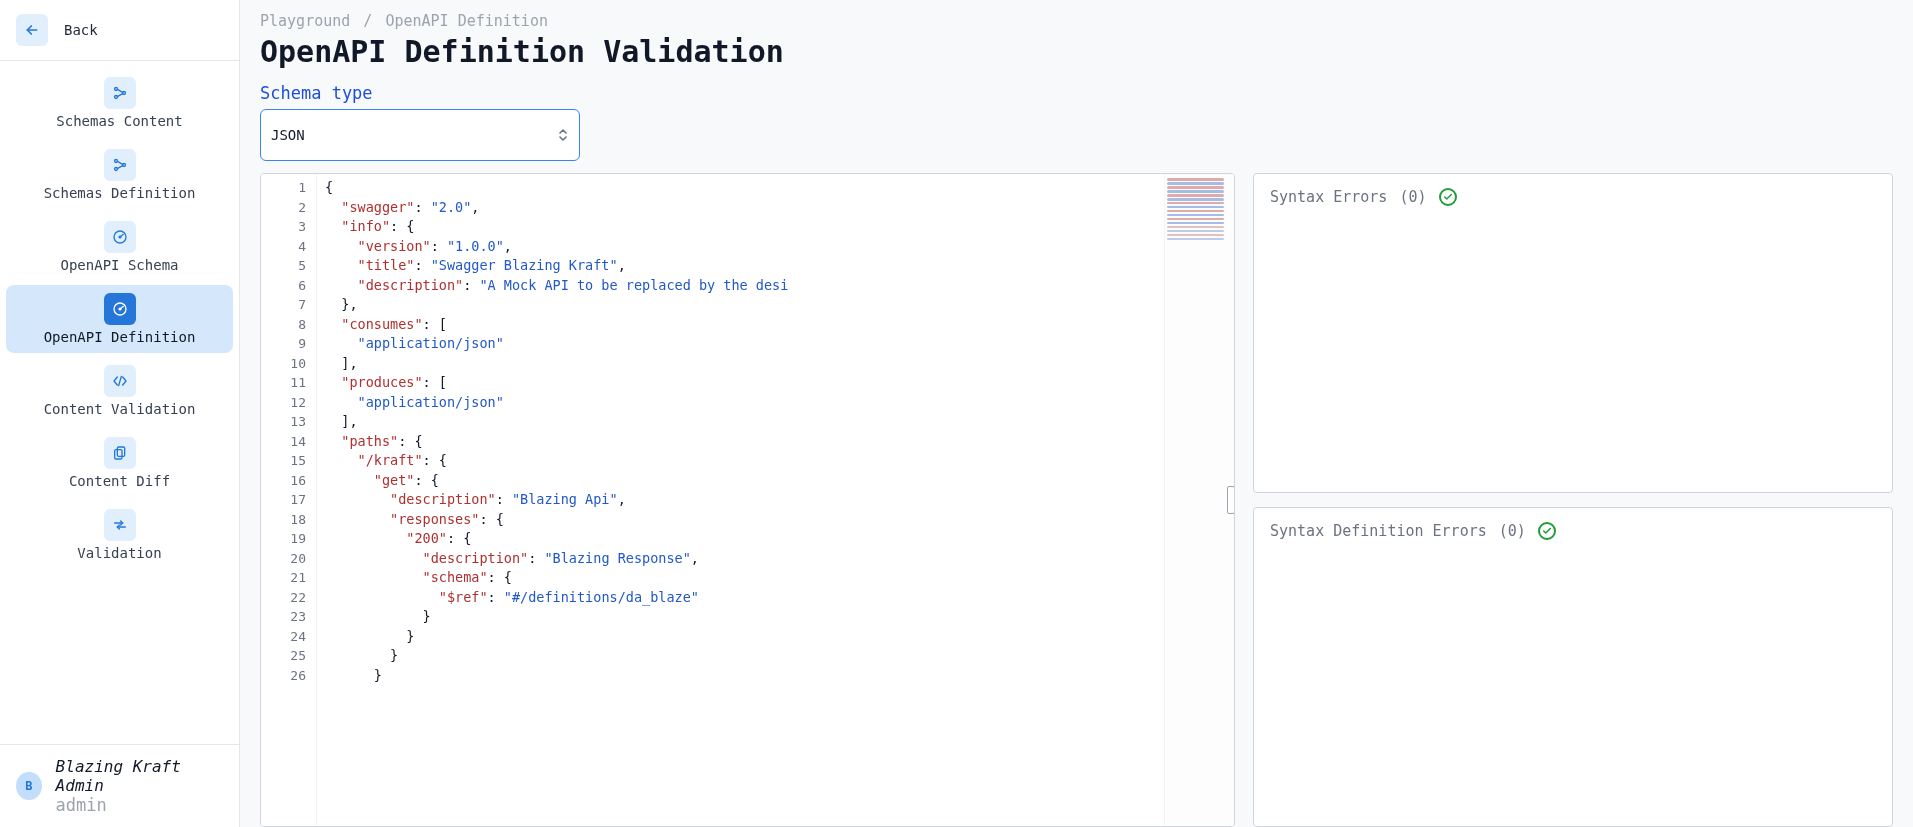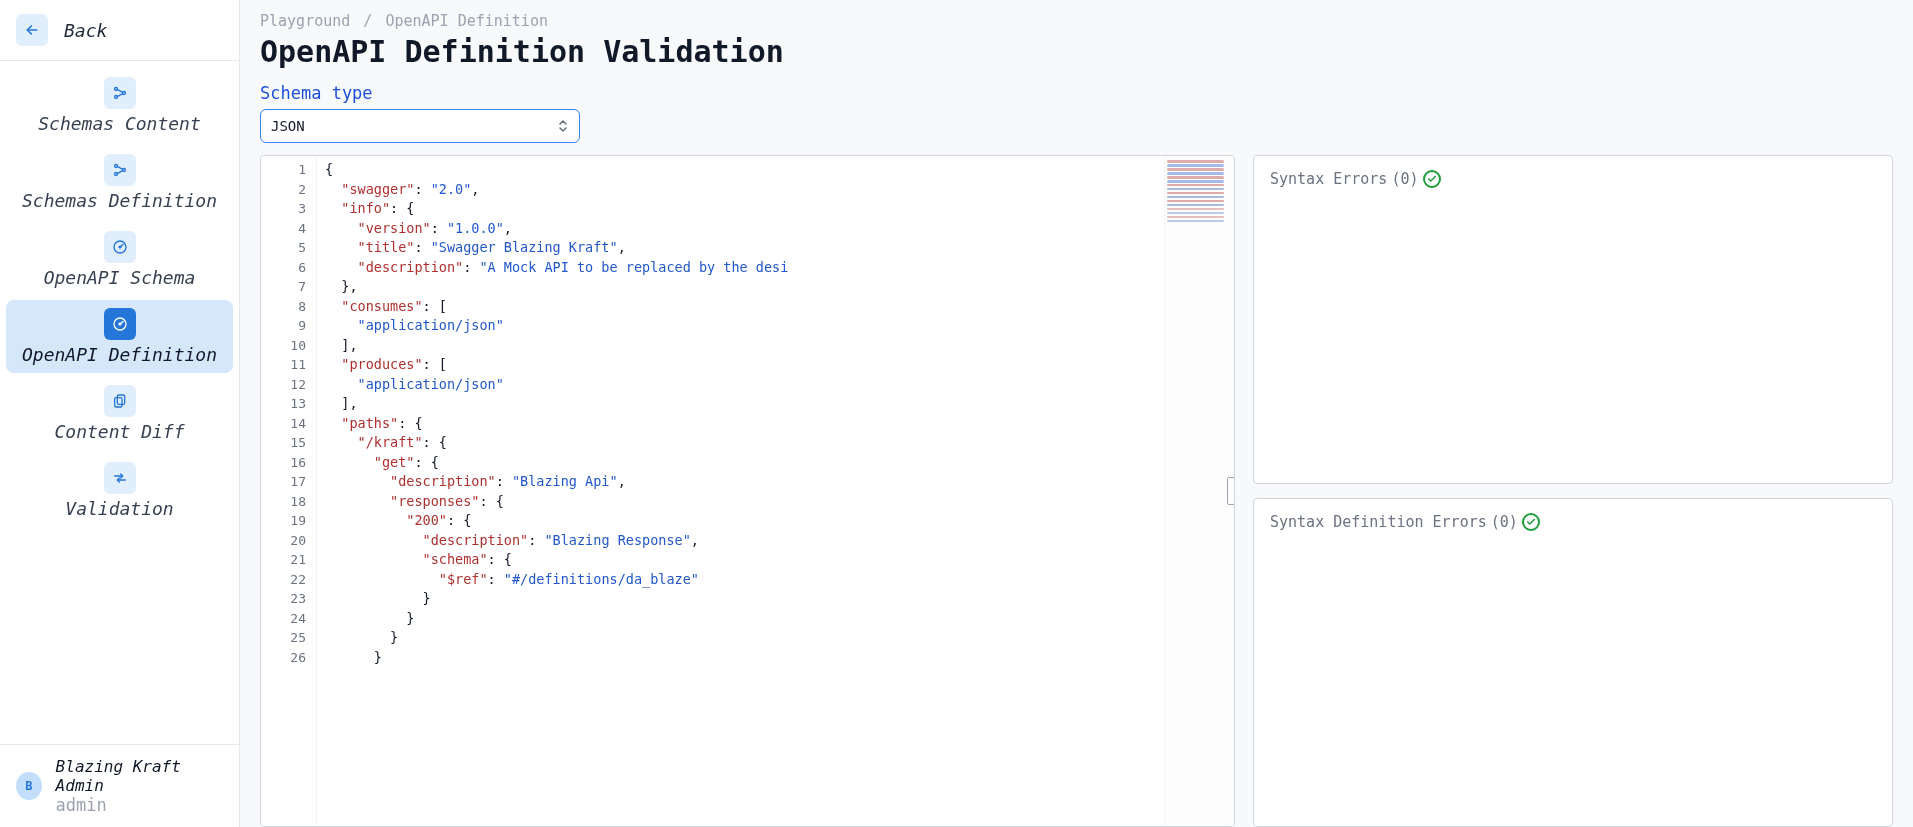--- a/index.html
+++ b/index.html
@@ -40,21 +40,21 @@
     display: flex; align-items: center; gap: 4px;
     padding: 8px 10px;
     border-radius: 8px;
     cursor: pointer;
     color: #374151;
     flex-direction: column;
   }
   .nav-item.active { background: #d4e7fb; color: #111827; }
   .nav-item .icon-box { background: #e1effc; }
   .nav-item.active .icon-box { background: #2476d9; color: #fff; }
-  .nav-label { font-size: 18px; font-style: italic; }
+  .nav-label { font-size: 14px; }
   .sidebar-footer {
     border-top: 1px solid #e5e7eb;
     padding: 12px 16px;
     display: flex; align-items: center; gap: 14px;
   }
   .avatar {
     width: 28px; height: 28px; border-radius: 50%;
     background: #c3defb; color: #2476d9;
     display: flex; align-items: center; justify-content: center;
     font-size: 12px; font-weight: 600;
@@ -77,21 +77,21 @@
     color: #111827;
     margin-bottom: 14px;
   }
   .field-label { font-size: 17px; color: #1d4ed8; margin-bottom: 6px; }
   .select-wrap {
     width: 320px;
     border: 1px solid #3b82f6;
     border-radius: 6px;
     background: #fff;
     display: flex; align-items: center;
-    padding: 8px 10px;
+    padding: 17px 10px;
     margin-bottom: 12px;
     cursor: pointer;
     position: relative;
   }
   .select-value { flex: 1; font-size: 14px; color: #111827; }
   .select-chevron { color: #6b7280; font-size: 12px; line-height: 1; }
   .panes {
     display: flex; gap: 18px;
     flex: 1; min-height: 0;
   }
@@ -146,21 +146,21 @@
     min-width: 0;
   }
   .error-card {
     flex: 1;
     border: 1px solid #d1d5db;
     border-radius: 4px;
     background: #fff;
     padding: 14px 16px;
   }
   .error-title-row {
-    display: flex; align-items: center; gap: 4px;
+    display: flex; align-items: center; gap: 12px;
     color: #6b7280;
     font-size: 15px;
   }
   .count-badge { color: #6b7280; }
   .check-circle {
     width: 18px; height: 18px; border: 2px solid #1f9d3a; border-radius: 50%;
     display: inline-flex; align-items: center; justify-content: center;
     color: #1f9d3a; font-size: 11px;
   }
   
@@ -230,20 +230,30 @@
           </div>
           <div class="nav-item active">
             <span class="icon-box">
               <svg width="16" height="16" viewBox="0 0 24 24" fill="none" stroke="currentColor" stroke-width="2" stroke-linecap="round" stroke-linejoin="round">
                 <circle cx="12" cy="12" r="9"></circle>
                 <path d="M12 12 L17 8"></path>
                 <circle cx="12" cy="12" r="1.4" fill="currentColor"></circle>
               </svg>
             </span>
             <span class="nav-label">OpenAPI Definition</span>
+          </div>
+          <div class="nav-item">
+            <span class="icon-box">
+              <svg width="16" height="16" viewBox="0 0 24 24" fill="none" stroke="currentColor" stroke-width="2" stroke-linecap="round" stroke-linejoin="round">
+                <polyline points="8 6 3 12 8 18"></polyline>
+                <polyline points="16 6 21 12 16 18"></polyline>
+                <line x1="14" y1="5" x2="10" y2="19"></line>
+              </svg>
+            </span>
+            <span class="nav-label">Content Validation</span>
           </div>
           <div class="nav-item">
             <span class="icon-box">
               <svg width="16" height="16" viewBox="0 0 24 24" fill="none" stroke="currentColor" stroke-width="2" stroke-linecap="round" stroke-linejoin="round">
                 <rect x="8" y="3" width="11" height="14" rx="2"></rect>
                 <rect x="4" y="7" width="11" height="14" rx="2"></rect>
               </svg>
             </span>
             <span class="nav-label">Content Diff</span>
           </div>

